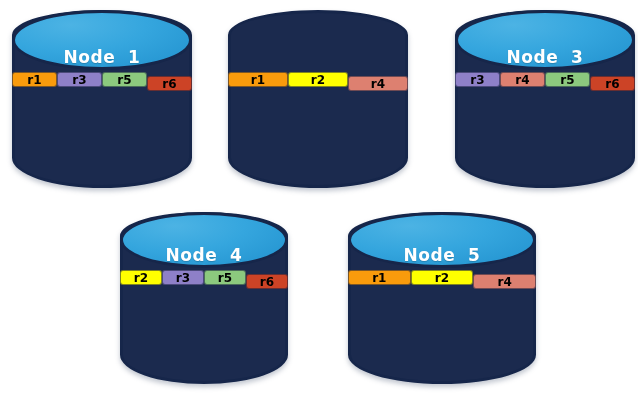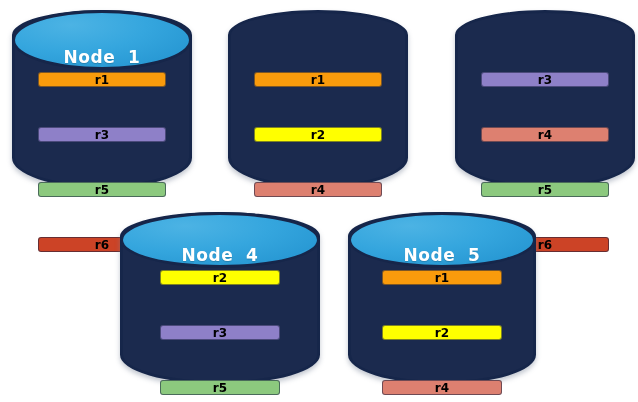--- a/index.html
+++ b/index.html
@@ -62,23 +62,22 @@
     text-shadow: 0 1px 1px rgba(0,0,0,0.18);
     user-select: none;
   }
 
   
   .shards {
     position: absolute;
     left: 0;
     width: 100%;
     display: flex;
-    flex-direction: column;
+    flex-direction: row;
     align-items: center;
-    gap: 32px;
   }
 
   .shard {
     position: relative;
     height: 15px;
     border-radius: 3px;
     border: 1px solid rgba(20,30,60,0.55);
     box-sizing: border-box;
     display: flex;
     align-items: center;
@@ -128,36 +127,39 @@
         <div class="shard" style="width: 128px; background: rgb(255, 255, 0);">
           <span class="shard-label">r2</span>
         </div>
         <div class="shard" style="width: 128px; background: rgb(221, 128, 112);">
           <span class="shard-label">r4</span>
         </div>
       </div>
     </div>
     <div class="node" style="left: 455px; top: 10px; width: 180px; height: 178px;">
       <div class="cyl-body"></div>
+      <div class="cyl-top" style="height: 60px; top: 0px;">
+        <div class="node-title">Node  3</div>
+      </div>
       <div class="shards" style="top: 62px;">
         <div class="shard" style="width: 128px; background: rgb(142, 128, 200);">
           <span class="shard-label">r3</span>
         </div>
         <div class="shard" style="width: 128px; background: rgb(221, 128, 112);">
           <span class="shard-label">r4</span>
         </div>
         <div class="shard" style="width: 128px; background: rgb(140, 201, 126);">
           <span class="shard-label">r5</span>
         </div>
         <div class="shard" style="width: 128px; background: rgb(204, 67, 38);">
           <span class="shard-label">r6</span>
         </div>
       </div>
     </div>
-    <div class="node" style="left: 120px; top: 212px; width: 200px; height: 172px;">
+    <div class="node" style="left: 120px; top: 212px; width: 168px; height: 172px;">
       <div class="cyl-body"></div>
       <div class="cyl-top" style="height: 56px; top: 0px;">
         <div class="node-title">Node  4</div>
       </div>
       <div class="shards" style="top: 58px;">
         <div class="shard" style="width: 120px; background: rgb(255, 255, 0);">
           <span class="shard-label">r2</span>
         </div>
         <div class="shard" style="width: 120px; background: rgb(142, 128, 200);">
           <span class="shard-label">r3</span>

